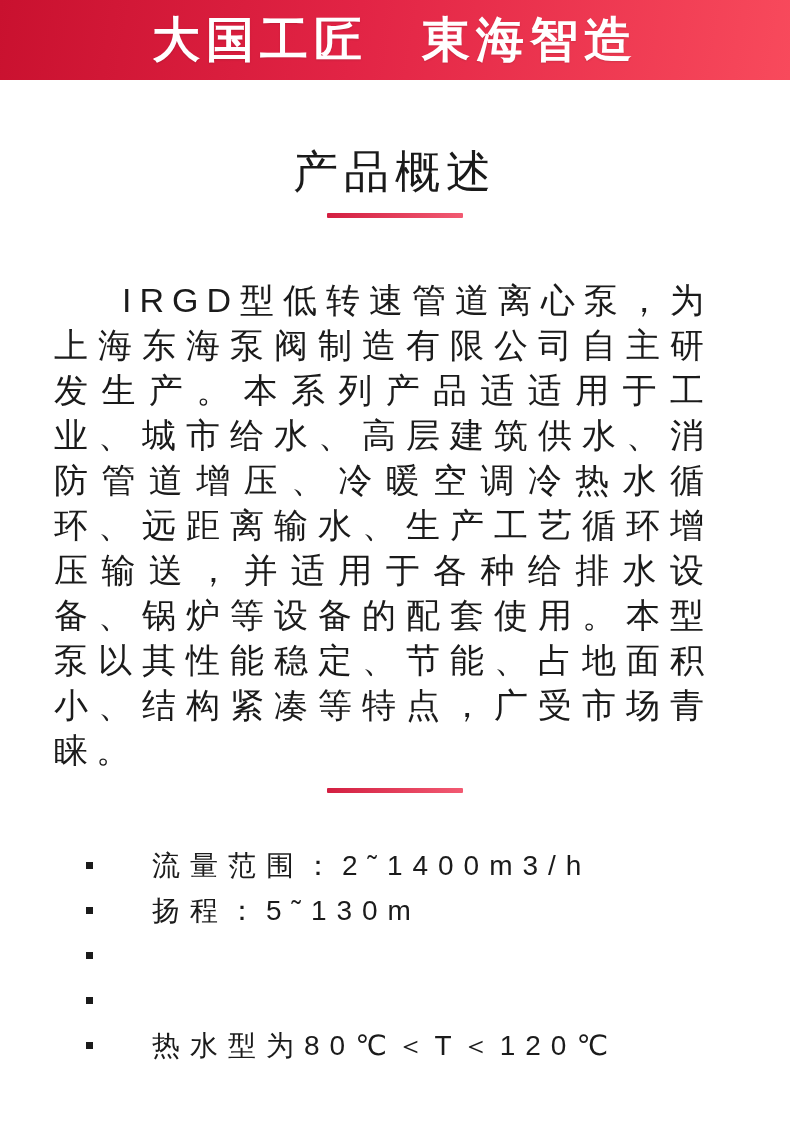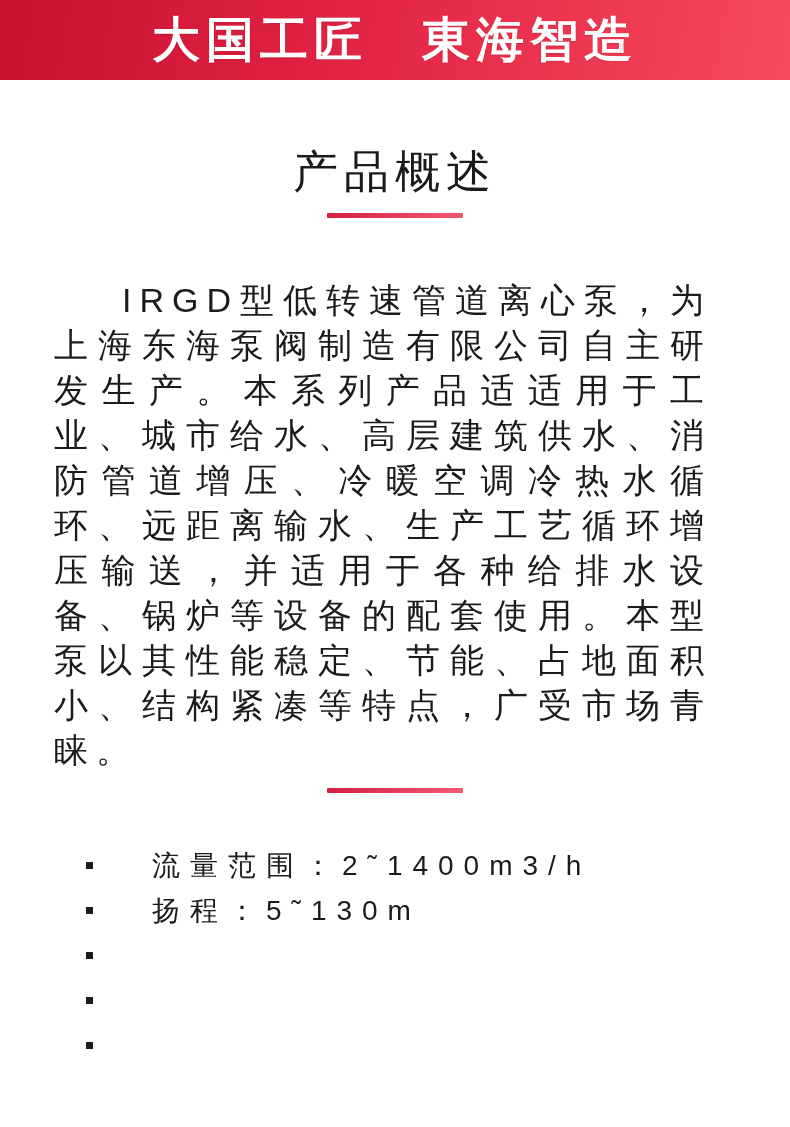--- a/index.html
+++ b/index.html
@@ -120,17 +120,18 @@
         <span>扬程：5˜130m</span>
       </li>
       <li class="condition-item">
         <span class="bullet-dot"></span>
       </li>
       <li class="condition-item">
         <span class="bullet-dot"></span>
       </li>
       <li class="condition-item">
         <span class="bullet-dot"></span>
+        <span>热水型为80℃＜T＜120℃</span>
       </li>
     </ul>
   </section>
 
 </div>
 
 </body></html>

